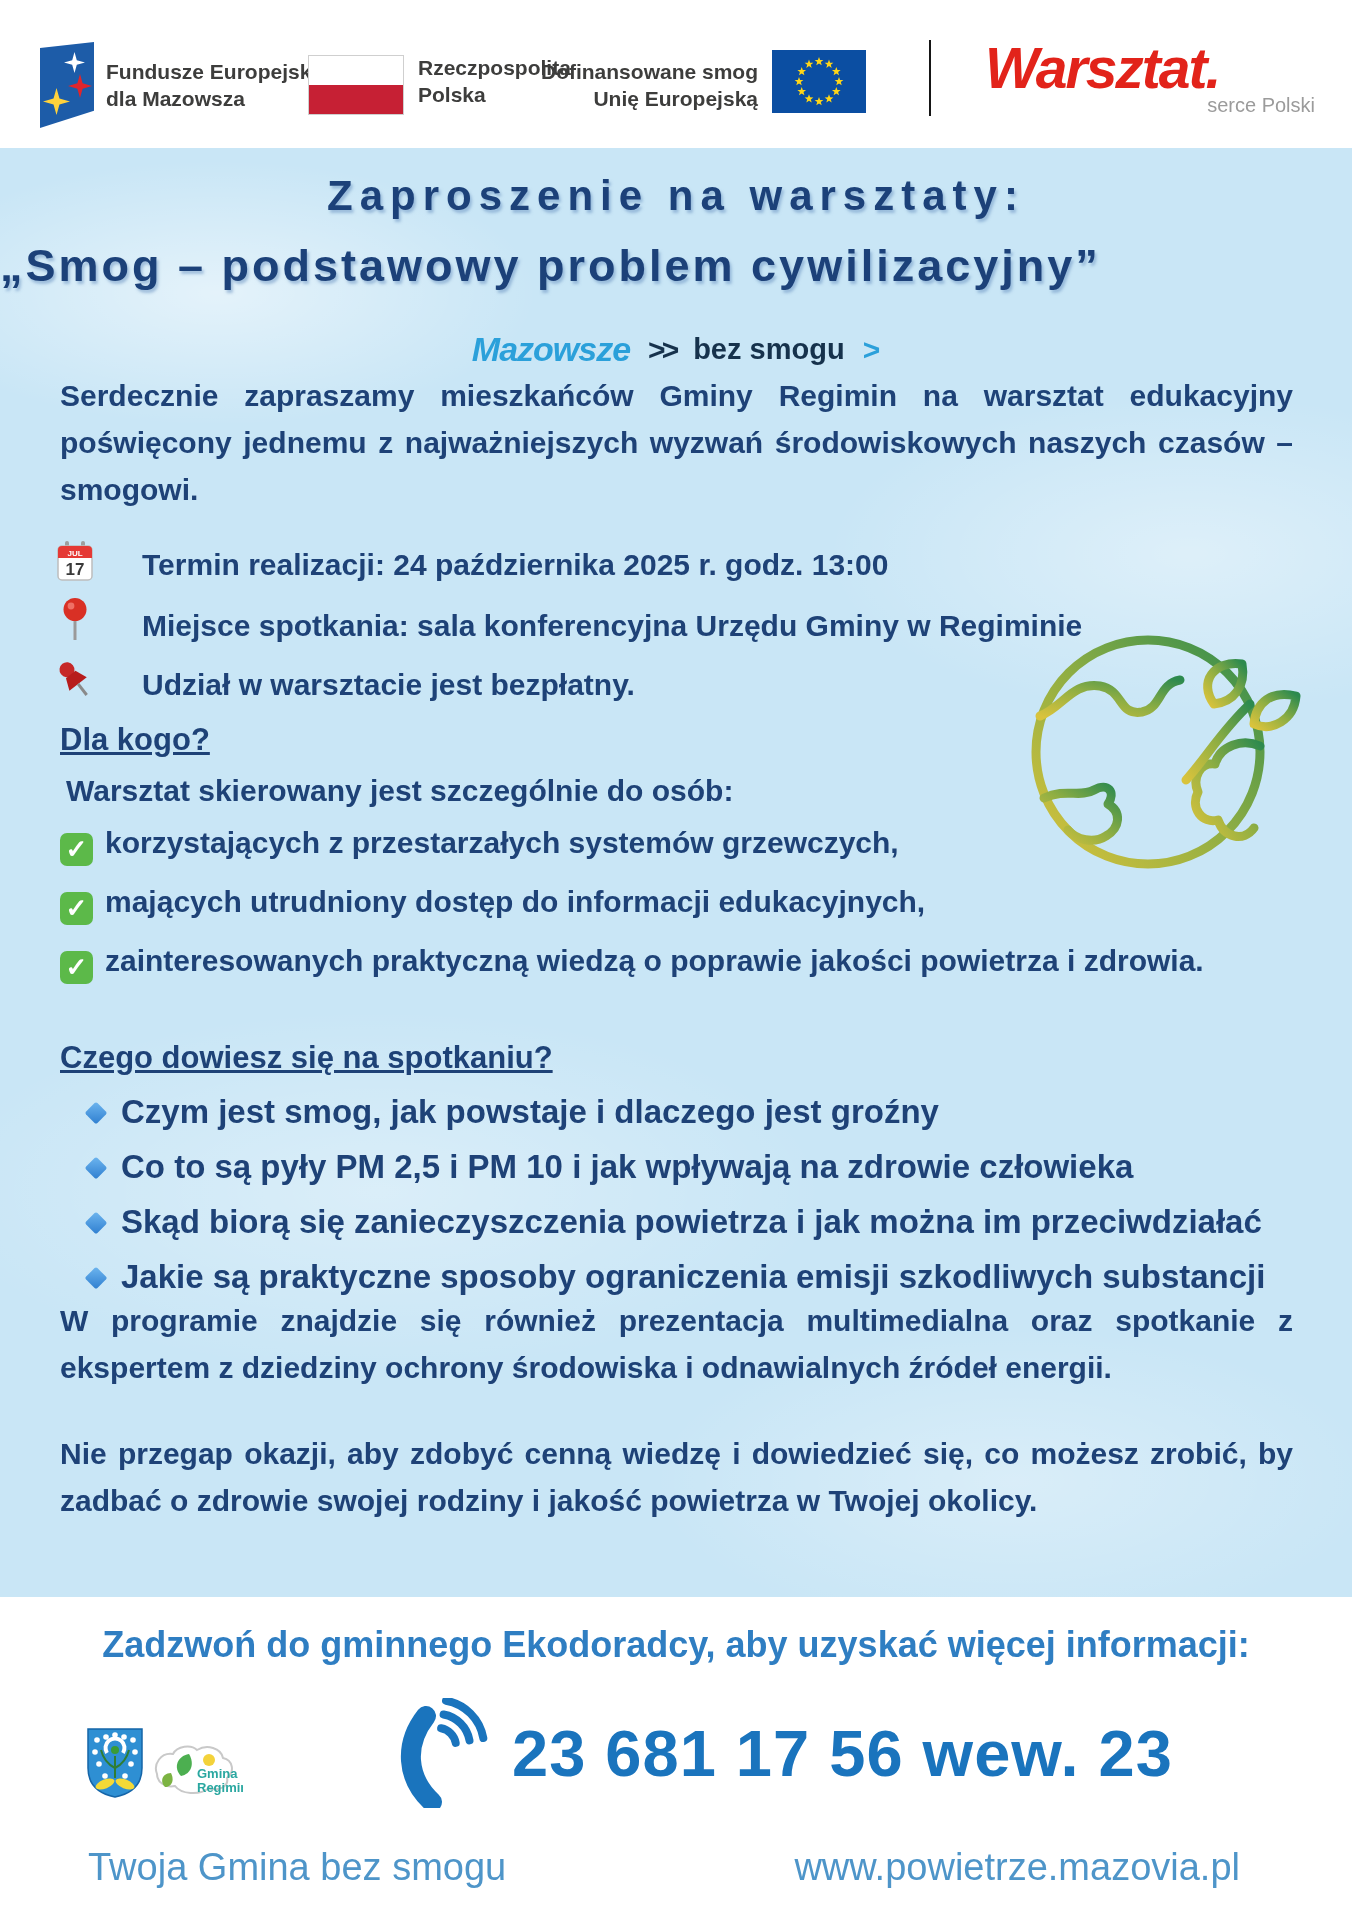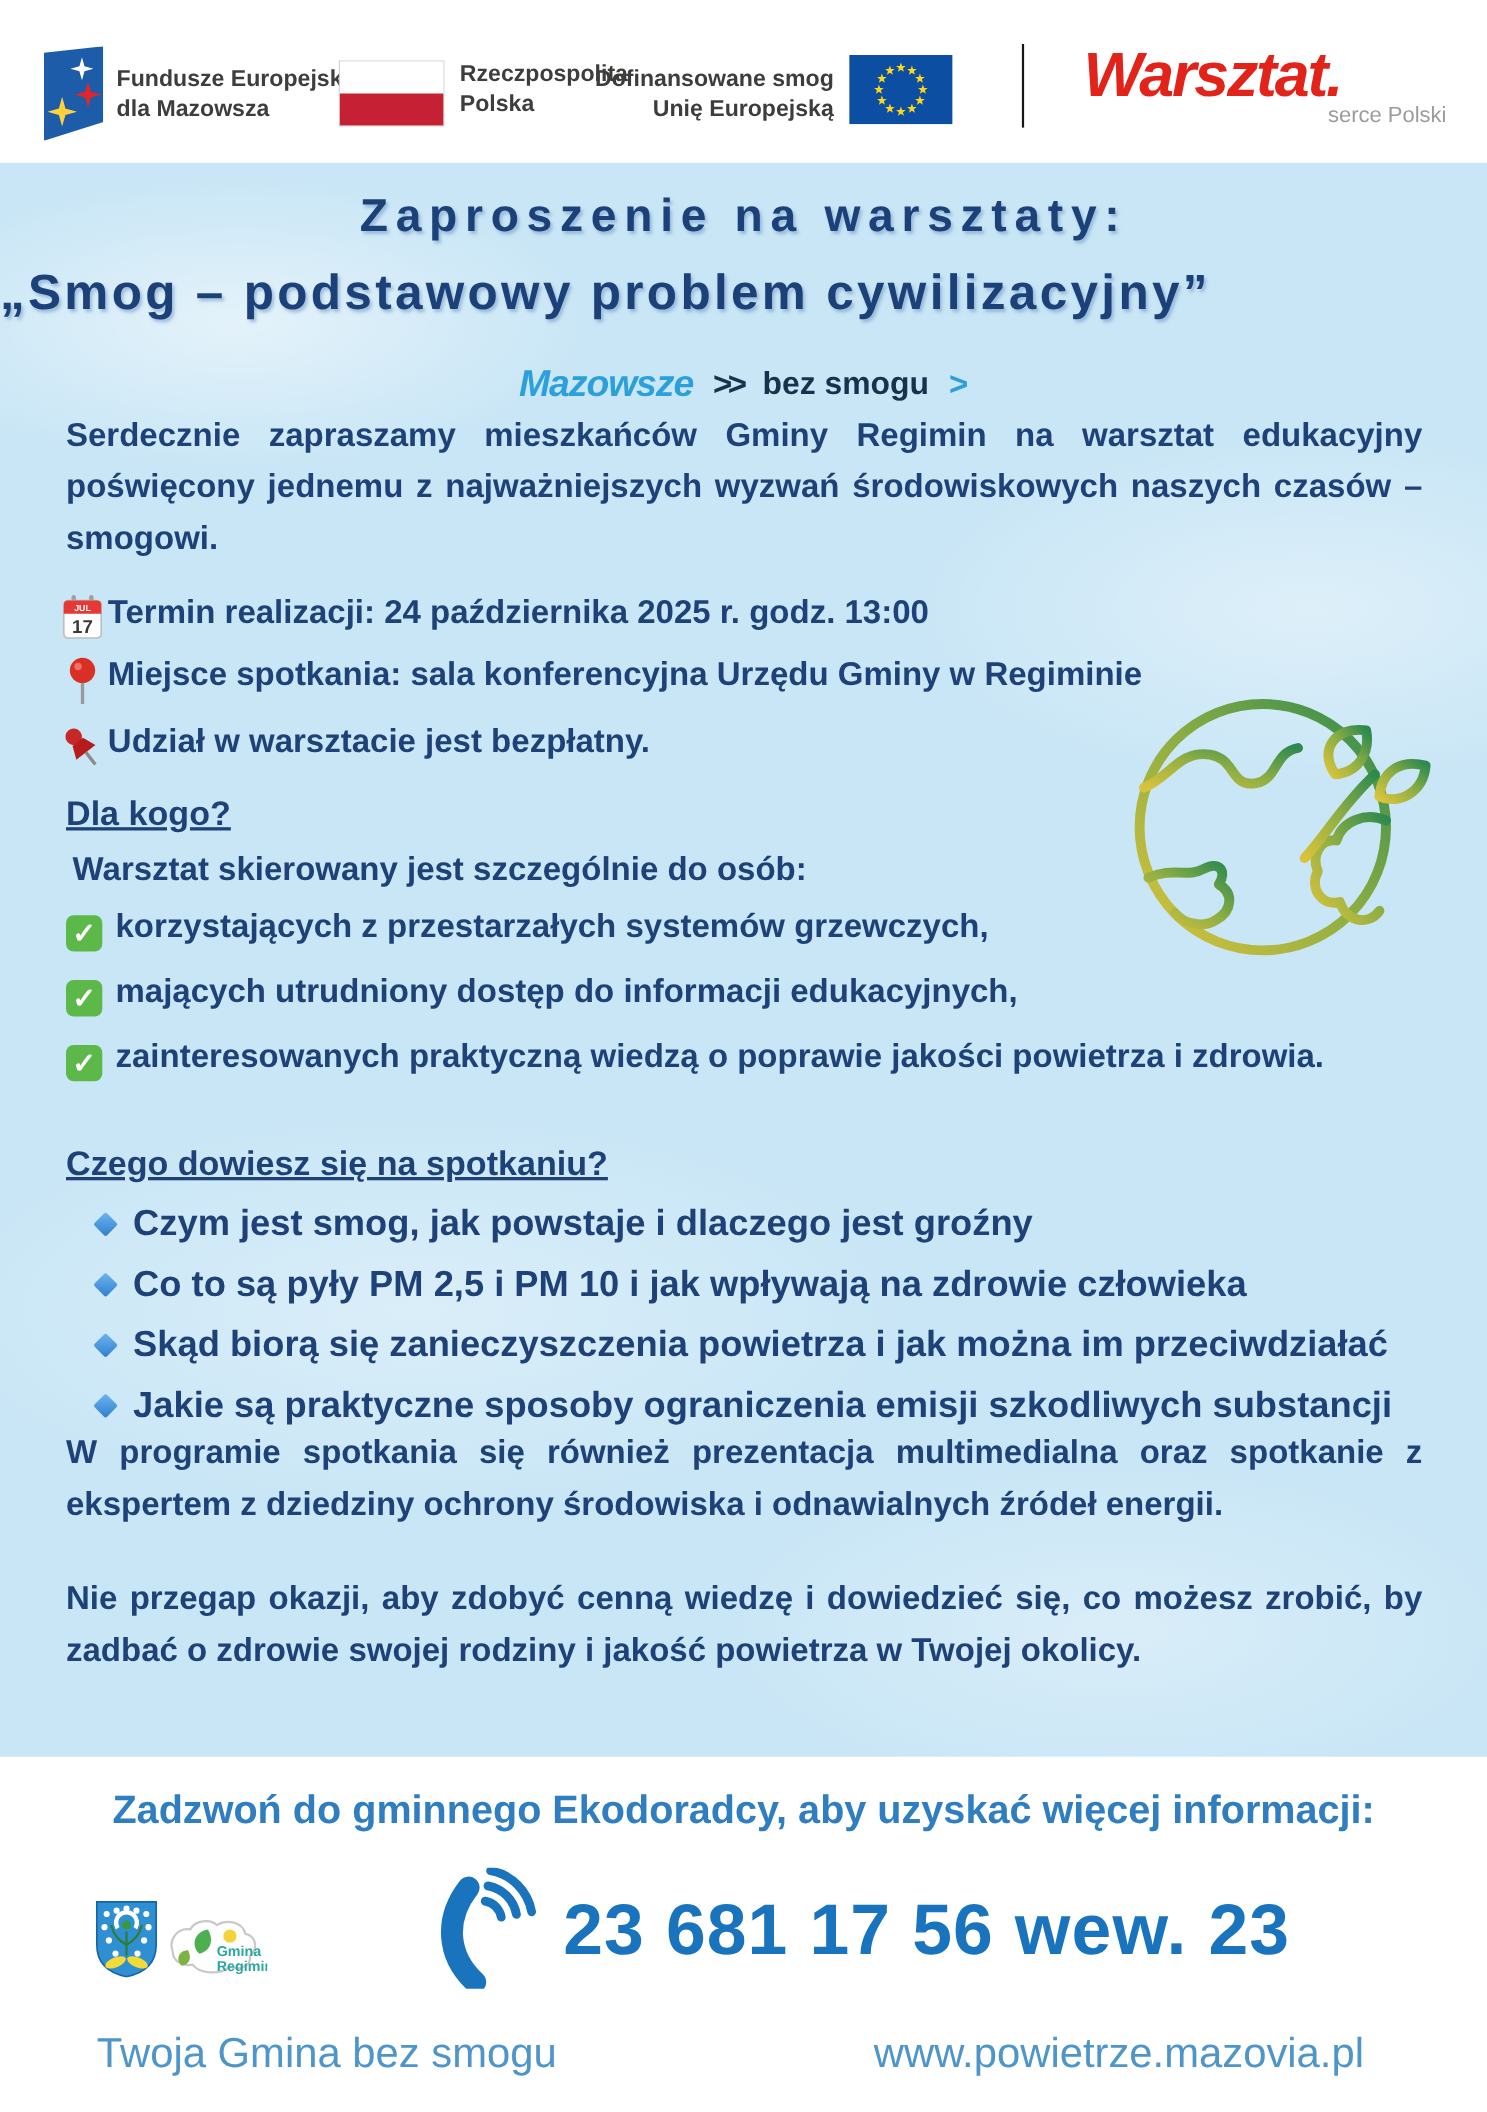--- a/index.html
+++ b/index.html
@@ -45,21 +45,21 @@
   .brand-line { left:0; top:330px; width:1352px; display:flex; justify-content:center; align-items:center; gap:18px; }
   .bl-maz  { font-size:34px; font-weight:bold; font-style:italic; letter-spacing:-1px; color:#2ba0da; }
   .bl-chev { font-size:30px; font-weight:900; letter-spacing:-4px; color:#16324c; }
   .bl-label{ font-size:29px; font-weight:800; color:#16324c; }
   .bl-chev2{ font-size:30px; font-weight:900; color:#2ba0da; }
 
   .body-text { font-size:30px; font-weight:bold; line-height:47px; color:#1e4277; }
   .intro { left:60px; top:372px; width:1233px; text-align:justify; }
 
   .details { left:52px; top:540px; width:1240px; }
-  .detail-row { display:flex; align-items:flex-start; margin-bottom:15px; }
+  .detail-row { display:flex; align-items:flex-end; margin-bottom:15px;gap:44px; }
   .detail-icon { width:46px; display:flex; justify-content:center; flex:0 0 46px; }
   .detail-text { font-size:30px; font-weight:bold; color:#1e4277; }
 
   .section-h { font-size:31px; font-weight:bold; color:#1e4277;text-decoration:underline; }
   .for-whom { left:60px; top:722px; width:1233px; }
   .fw-sub { margin-top:16px; padding-left:6px; font-size:30px; font-weight:bold; color:#1e4277; }
   .check-item { margin-top:11px; text-align:justify; font-size:30px; font-weight:bold; line-height:48px; color:#1e4277; }
   .check-box { display:inline-flex; width:33px; height:33px; border-radius:7px; background:#5cb949;
                color:#ffffff; font-size:26px; font-weight:bold; justify-content:center; align-items:center;
                vertical-align:-5px; margin-right:12px; }
@@ -218,21 +218,21 @@
       <span class="diamond"></span><span>Co to są pyły PM 2,5 i PM 10 i jak wpływają na zdrowie człowieka</span>
     </div>
     <div class="agenda-item">
       <span class="diamond"></span><span>Skąd biorą się zanieczyszczenia powietrza i jak można im przeciwdziałać</span>
     </div>
     <div class="agenda-item">
       <span class="diamond"></span><span>Jakie są praktyczne sposoby ograniczenia emisji szkodliwych substancji</span>
     </div>
   </div>
 
-  <div class="abs body-text program">W programie spotkania się również prezentacja multimedialna oraz spotkanie z ekspertem z dziedziny ochrony środowiska i odnawialnych źródeł energii.</div>
+  <div class="abs body-text program">W programie znajdzie się również prezentacja multimedialna oraz spotkanie z ekspertem z dziedziny ochrony środowiska i odnawialnych źródeł energii.</div>
   <div class="abs body-text closing">Nie przegap okazji, aby zdobyć cenną wiedzę i dowiedzieć się, co możesz zrobić, by zadbać o zdrowie swojej rodziny i jakość powietrza w Twojej okolicy.</div>
 
   <svg class="abs earth" width="300" height="280" viewBox="0 0 300 280">
     <defs>
       <linearGradient id="earthg" x1="0%" y1="100%" x2="100%" y2="0%">
         <stop offset="0%" stop-color="#d9c33c"></stop>
         <stop offset="50%" stop-color="#8fae43"></stop>
         <stop offset="100%" stop-color="#2d8a4e"></stop>
       </linearGradient>
     </defs>

